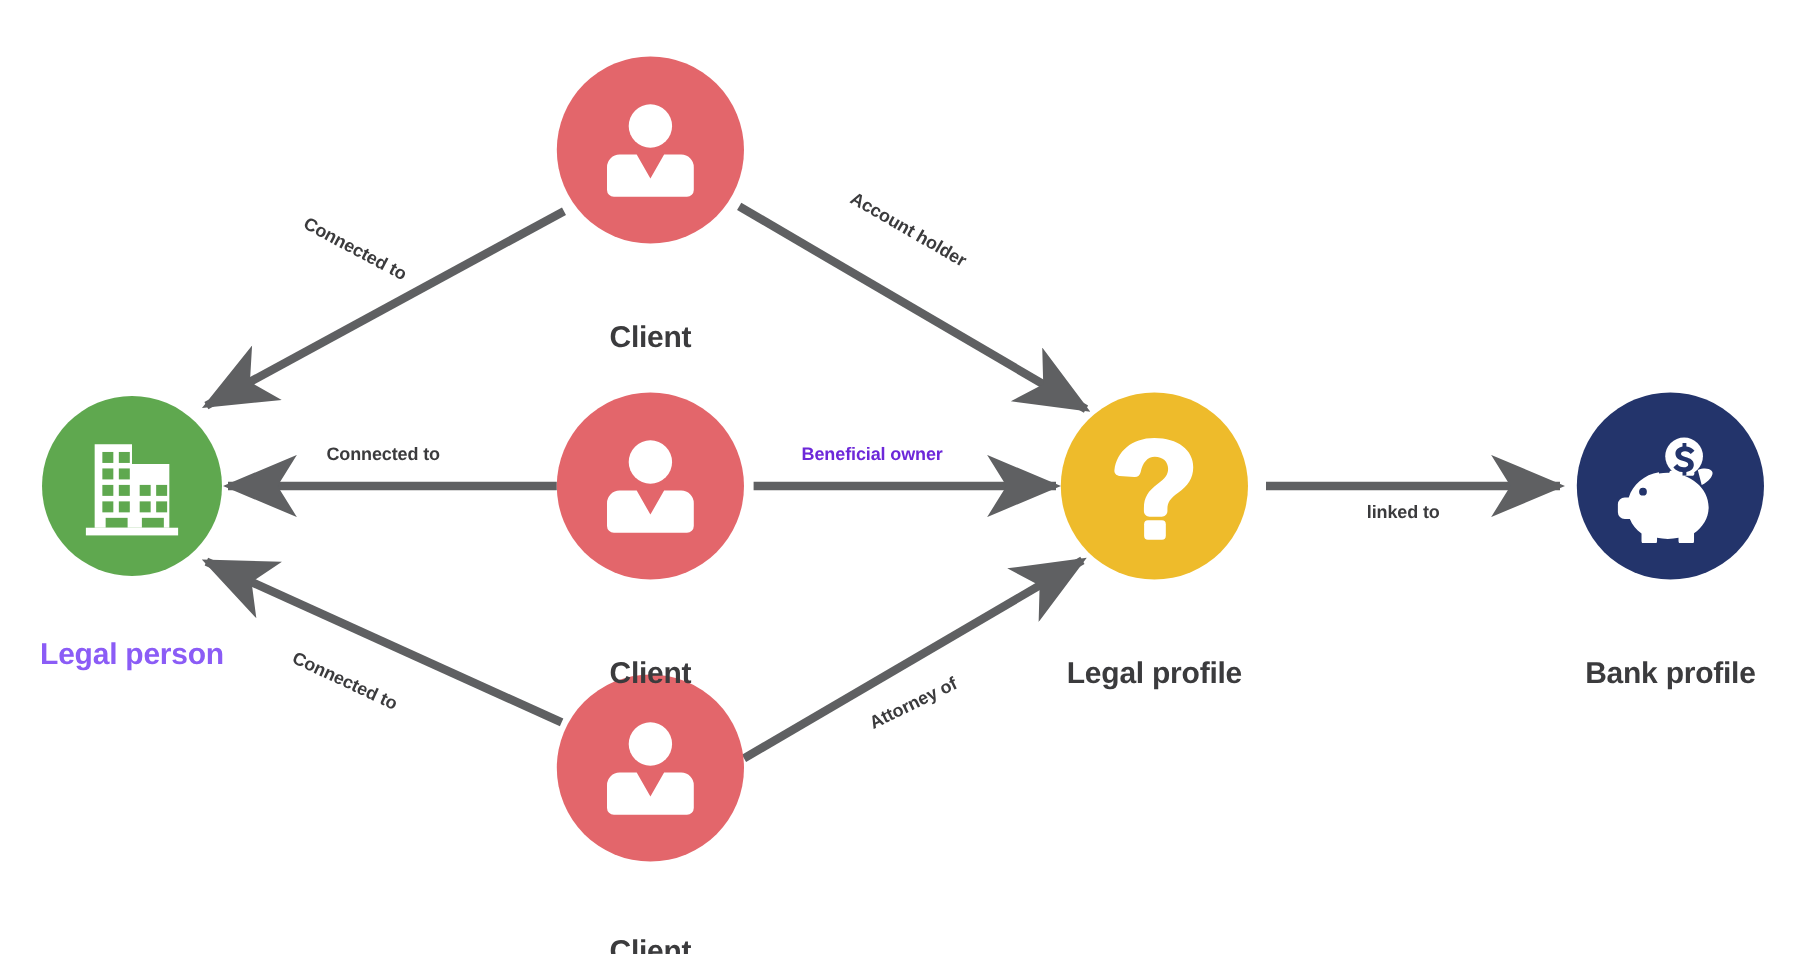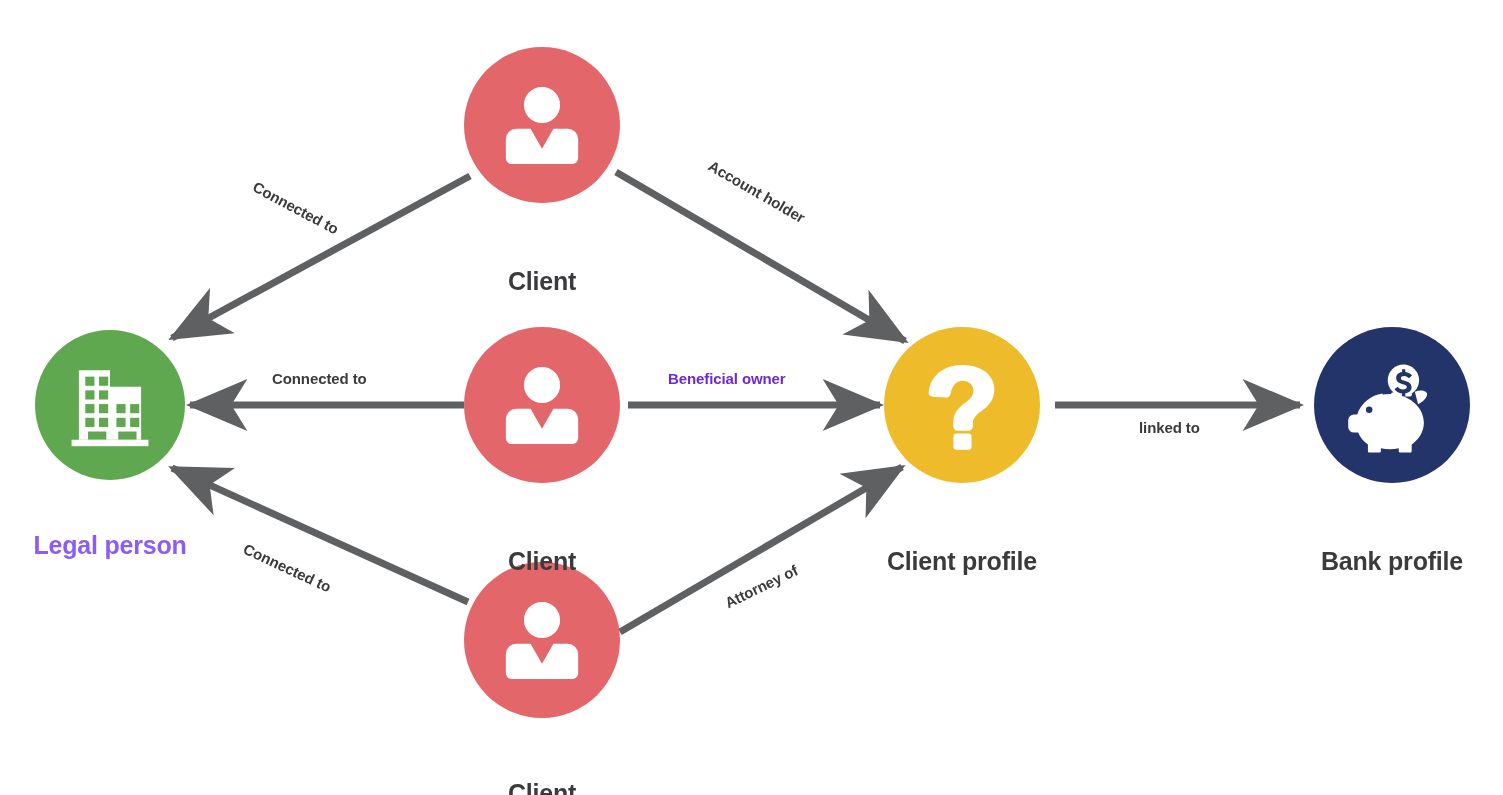--- a/index.html
+++ b/index.html
@@ -148,21 +148,21 @@
         <circle class="node-circle" cx="1392" cy="405" r="78" fill="#23346b"></circle>
         <use class="node-icon" href="#sym-piggy" x="1344.42" y="357.42" width="95.16" height="95.16"></use>
       </g>
     </g>
   </svg>
 
   <div class="node-label" style="left: 110px; top: 489px; color: #8b5cf6;">Legal person</div>
   <div class="node-label" style="left: 542px; top: 225px; color: rgb(59, 59, 61);">Client</div>
   <div class="node-label" style="left: 542px; top: 505px; color: rgb(59, 59, 61);">Client</div>
   <div class="node-label" style="left: 542px; top: 737px; color: rgb(59, 59, 61);">Client</div>
-  <div class="node-label" style="left: 962px; top: 505px; color: rgb(59, 59, 61);">Client profile</div>
+  <div class="node-label" style="left: 962px; top: 505px; color: rgb(59, 59, 61);">Legal profile</div>
   <div class="node-label" style="left: 1392px; top: 505px; color: rgb(59, 59, 61);">Bank profile</div>
 
   <div class="edge-label" style="left: 258px; top: 178px; color: rgb(59, 59, 61); transform-origin: left top; transform: rotate(28deg);">Connected to</div>
   <div class="edge-label" style="left: 714px; top: 157px; color: rgb(59, 59, 61); transform-origin: left top; transform: rotate(30deg);">Account holder</div>
   <div class="edge-label" style="left: 272px; top: 370px; color: rgb(59, 59, 61);">Connected to</div>
   <div class="edge-label" style="left: 668px; top: 370px; color: #6d28d9;">Beneficial owner</div>
   <div class="edge-label" style="left: 248px; top: 540px; color: rgb(59, 59, 61); transform-origin: left top; transform: rotate(25deg);">Connected to</div>
   <div class="edge-label" style="left: 722px; top: 596px; color: rgb(59, 59, 61); transform-origin: left top; transform: rotate(-26deg);">Attorney of</div>
   <div class="edge-label" style="left: 1139px; top: 371px; color: rgb(59, 59, 61); margin-top: 48px;">linked to</div>
 

